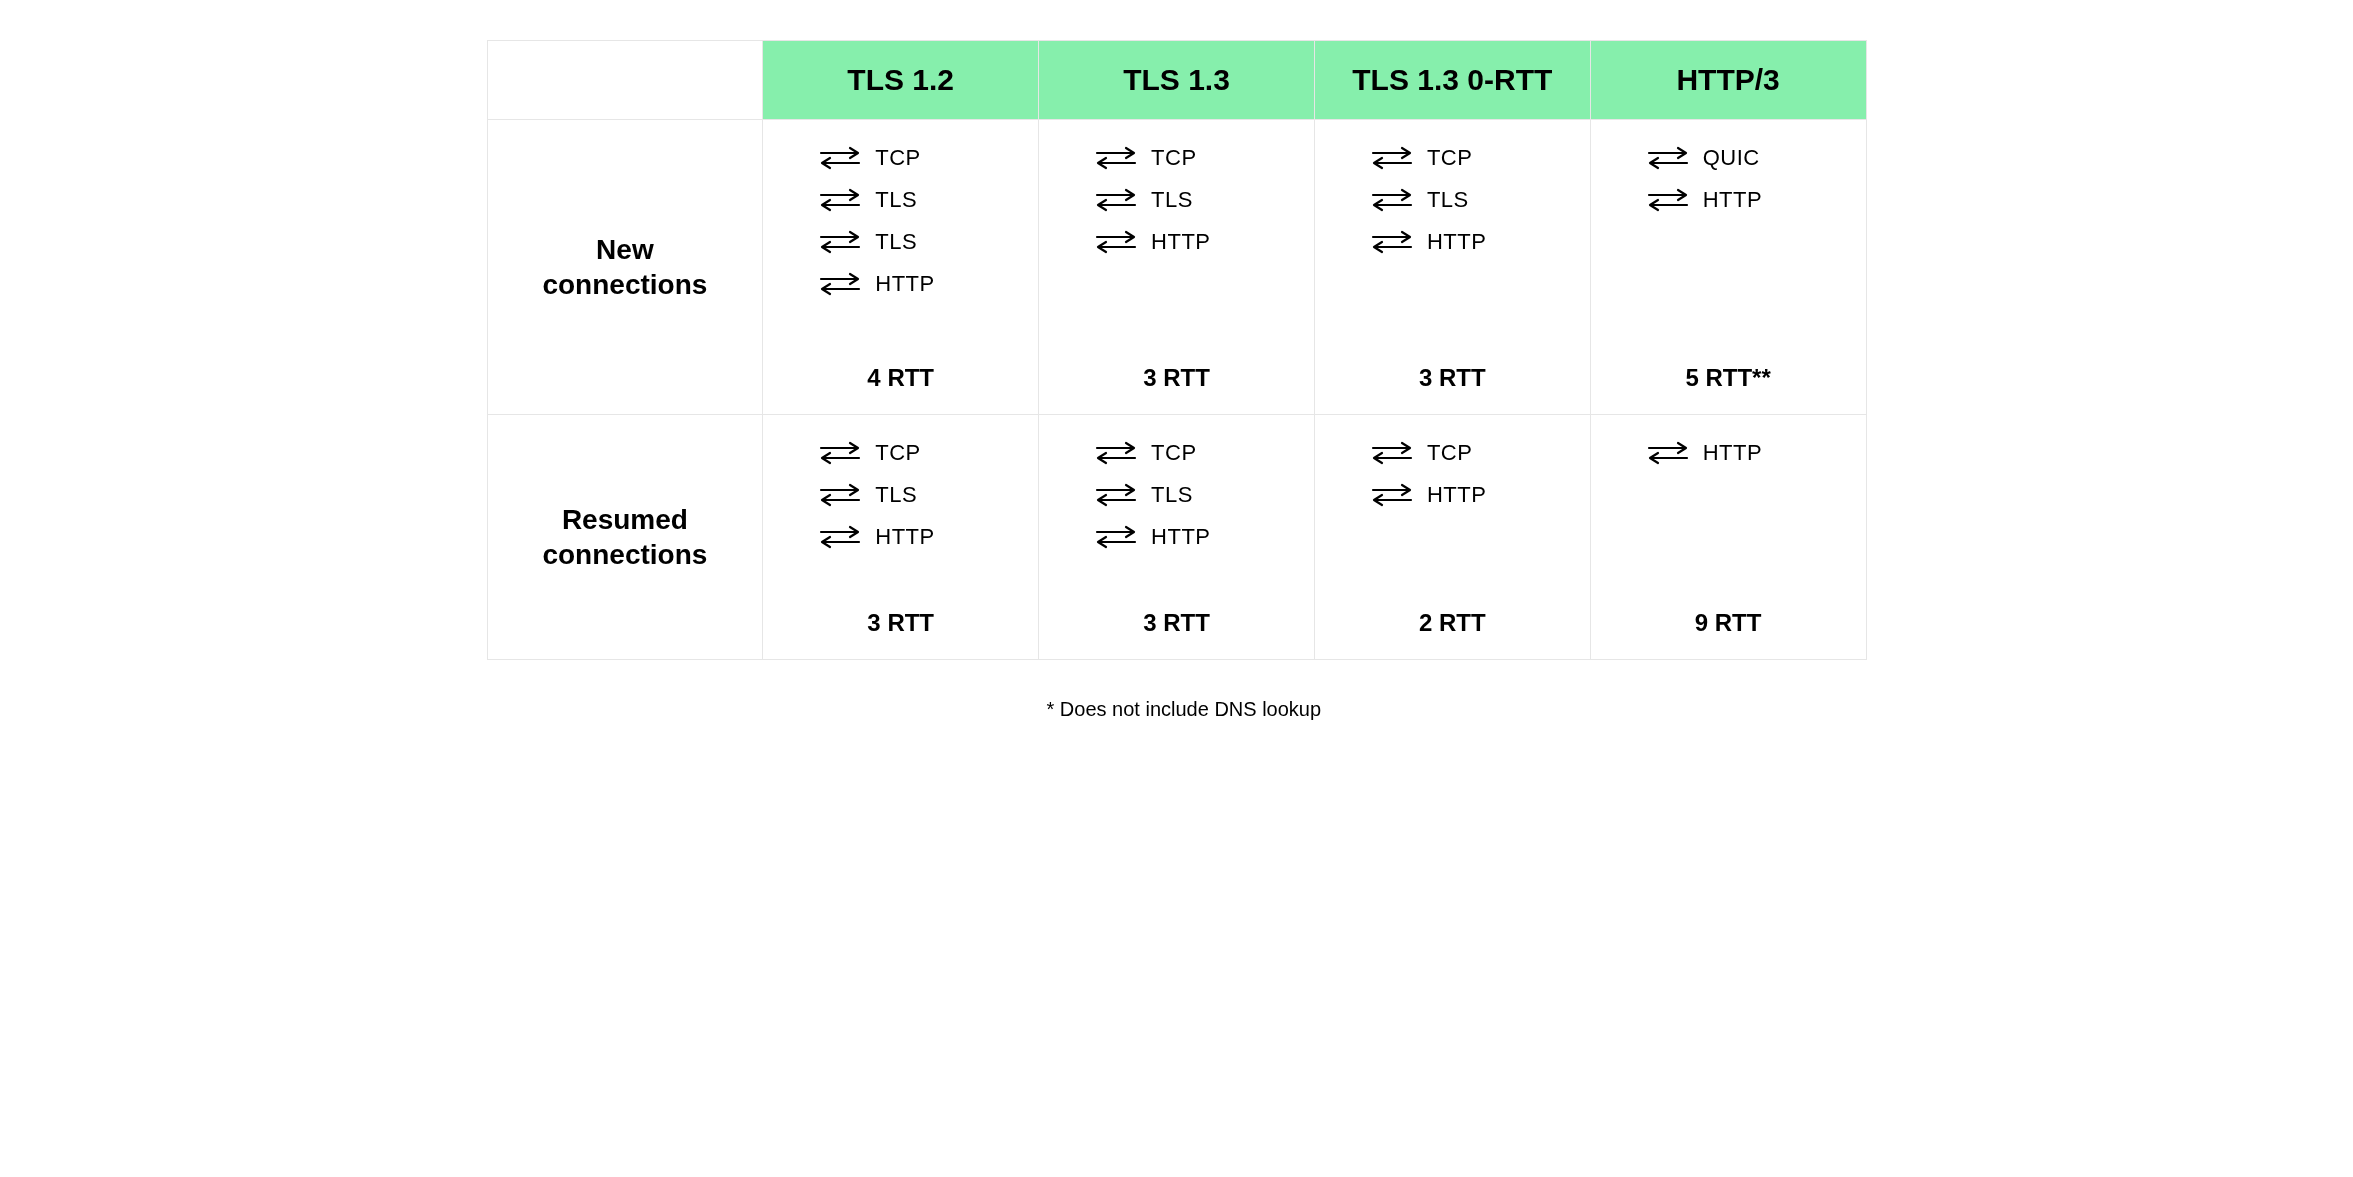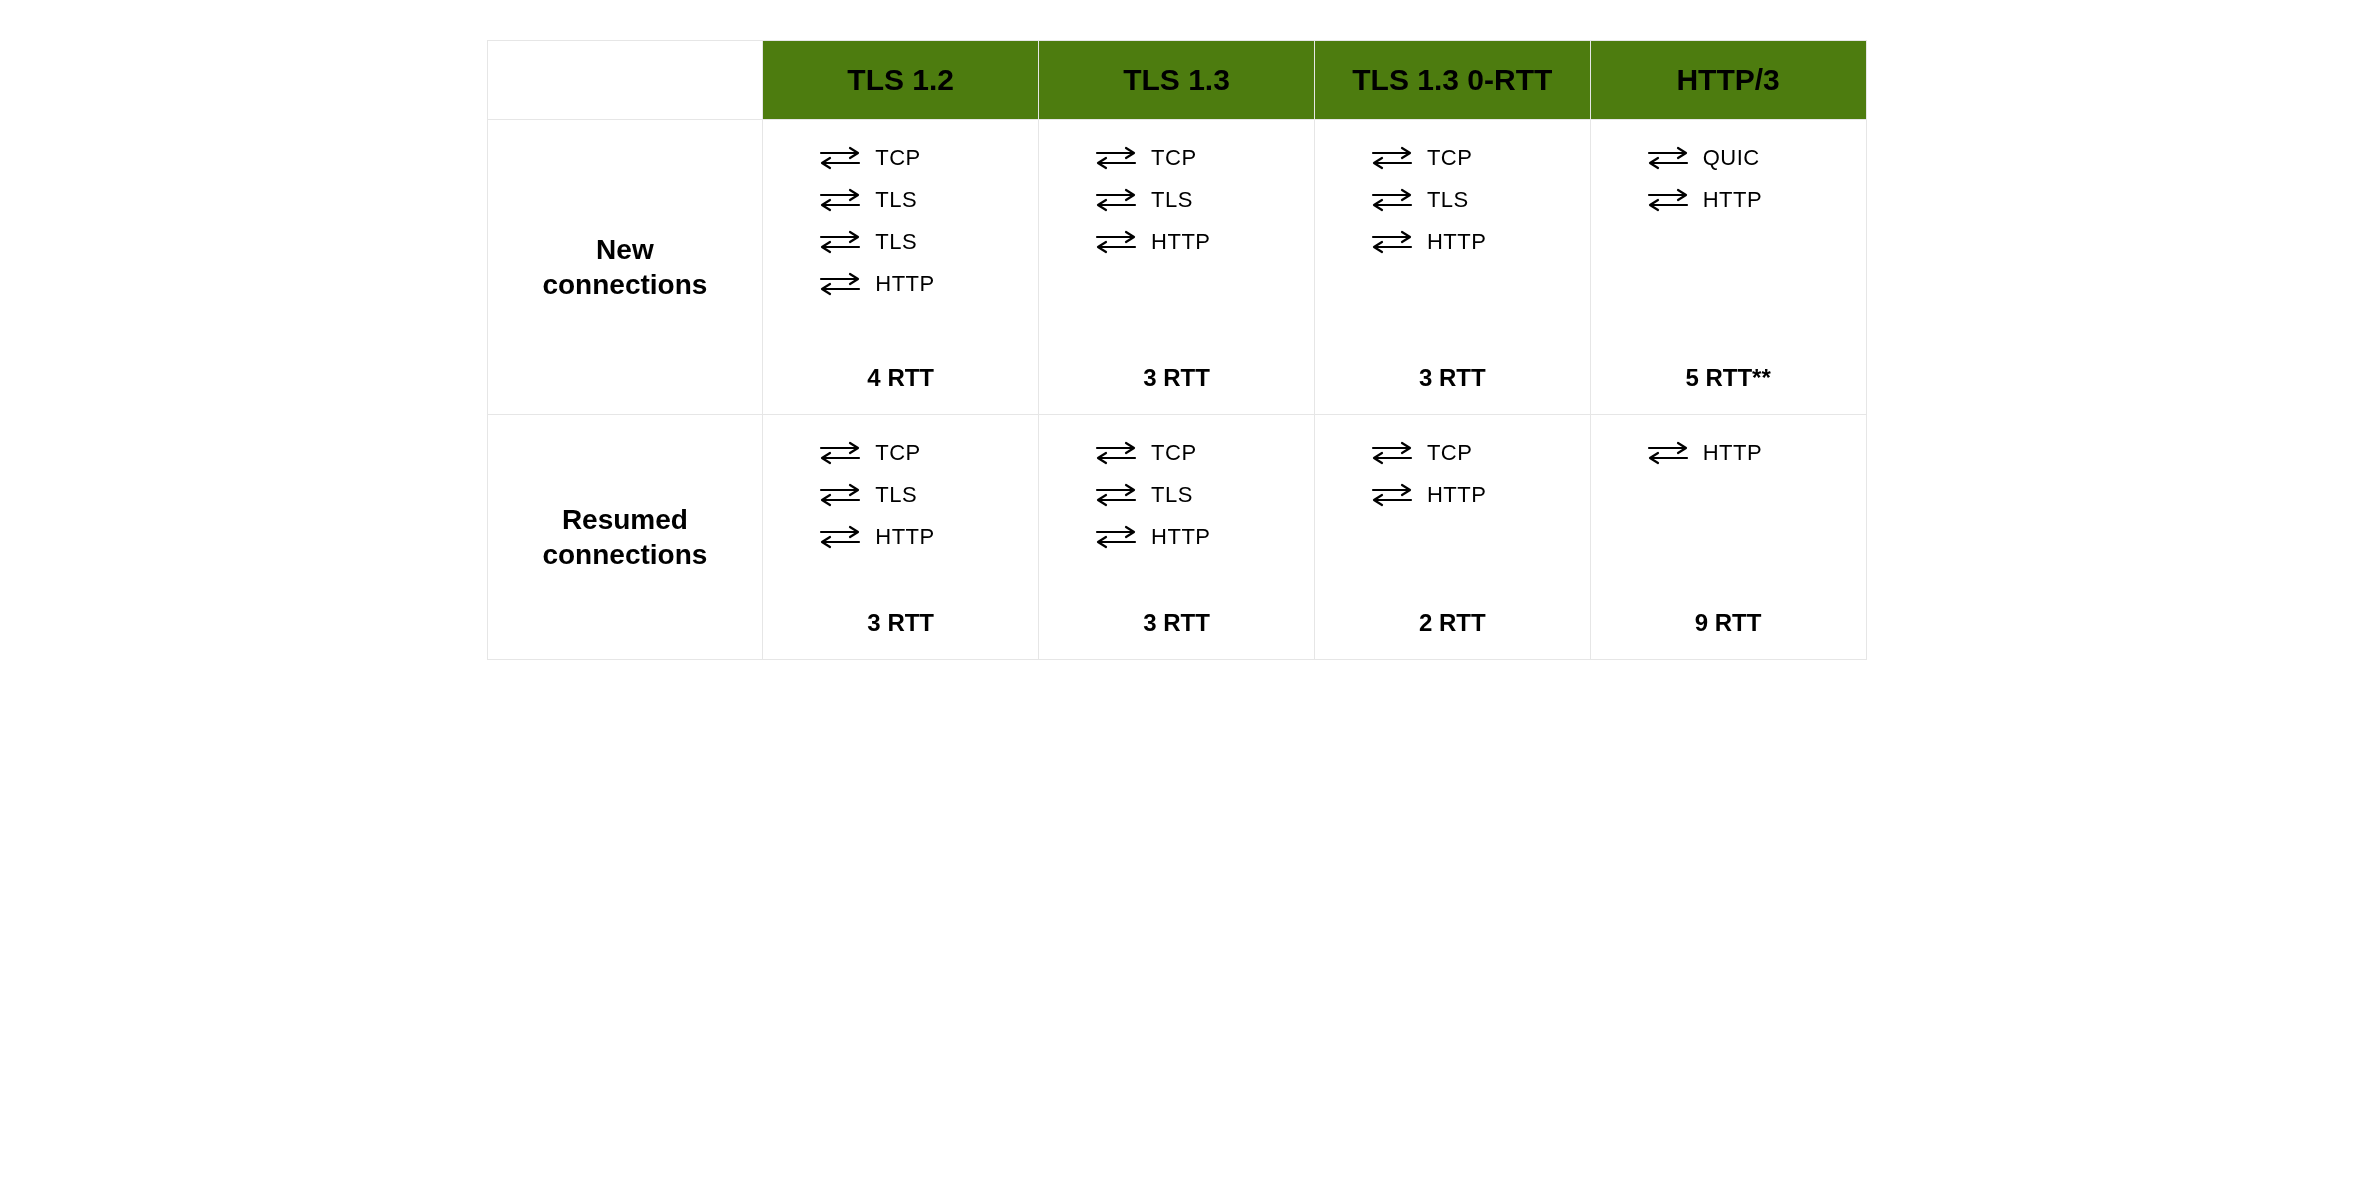--- a/index.html
+++ b/index.html
@@ -27,21 +27,21 @@
     }
     table.grid th, table.grid td {
       border: 1px solid #e6e6e6;
       vertical-align: middle;
     }
     table.grid th.colhead {
       font-size: 30px;
       font-weight: 700;
       padding: 22px 10px;
       text-align: center;
-      background: #4d7c0f;
+      background: #86efac;
     }
     table.grid th.corner {
       background: #fff;
     }
     table.grid th.rowhead {
       font-size: 28px;
       font-weight: 700;
       text-align: center;
       padding: 20px 12px;
       line-height: 1.25;
@@ -314,13 +314,14 @@
             </div>
           </div>
           <div class="rtt">9 RTT</div>
         </td>
       </tr>
     </tbody>
   </table>
 </div>
 
 <div class="captions">
+  <div>* Does not include DNS lookup</div>
 </div>
 
 </body></html>

